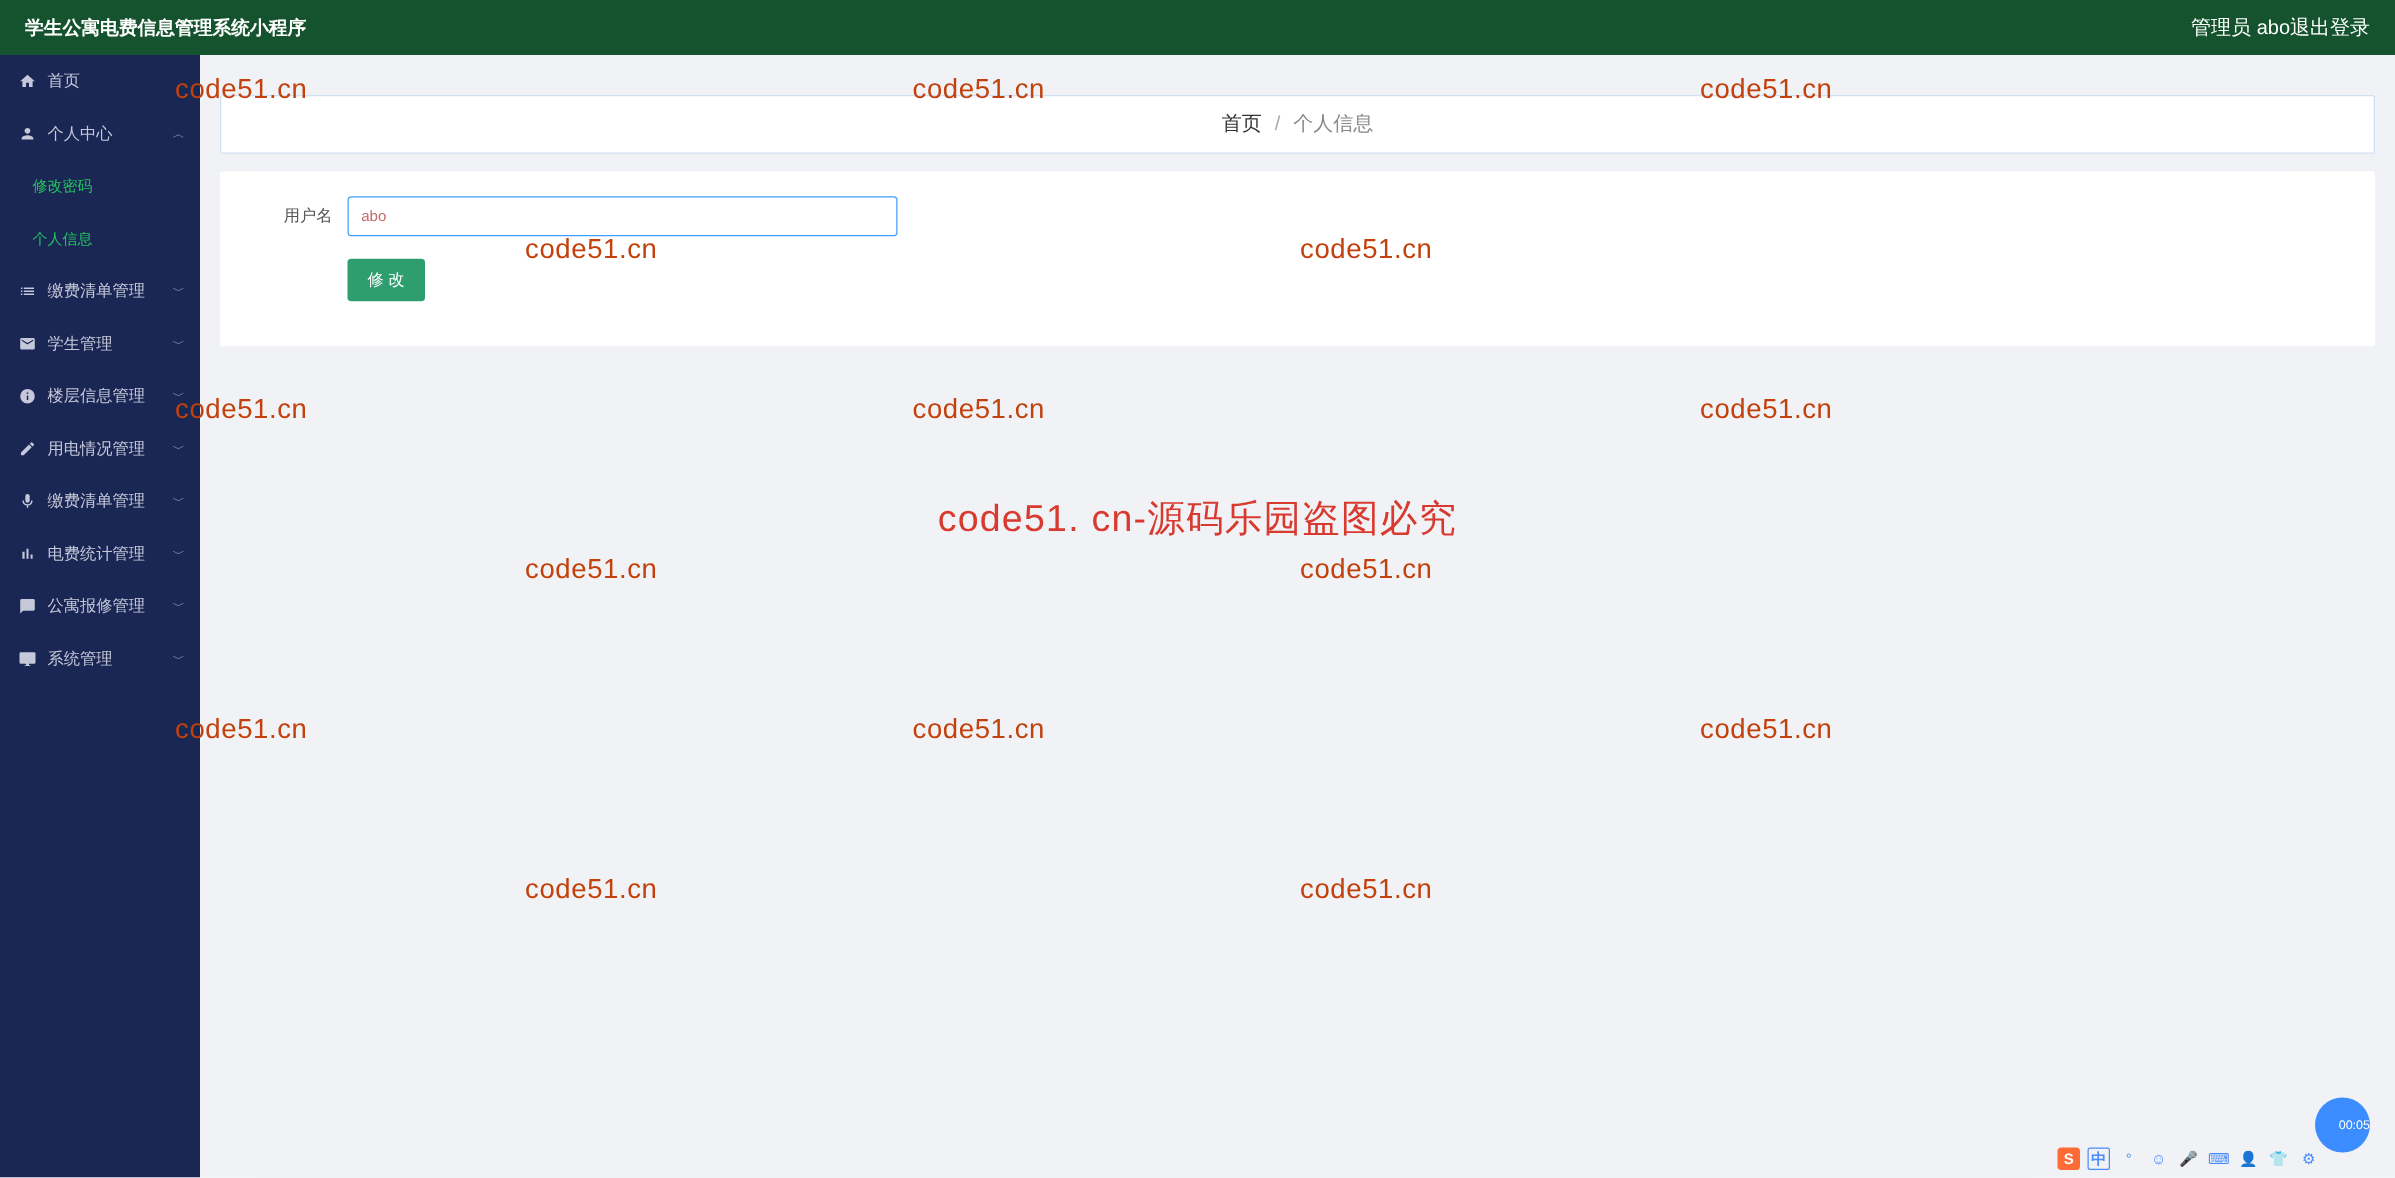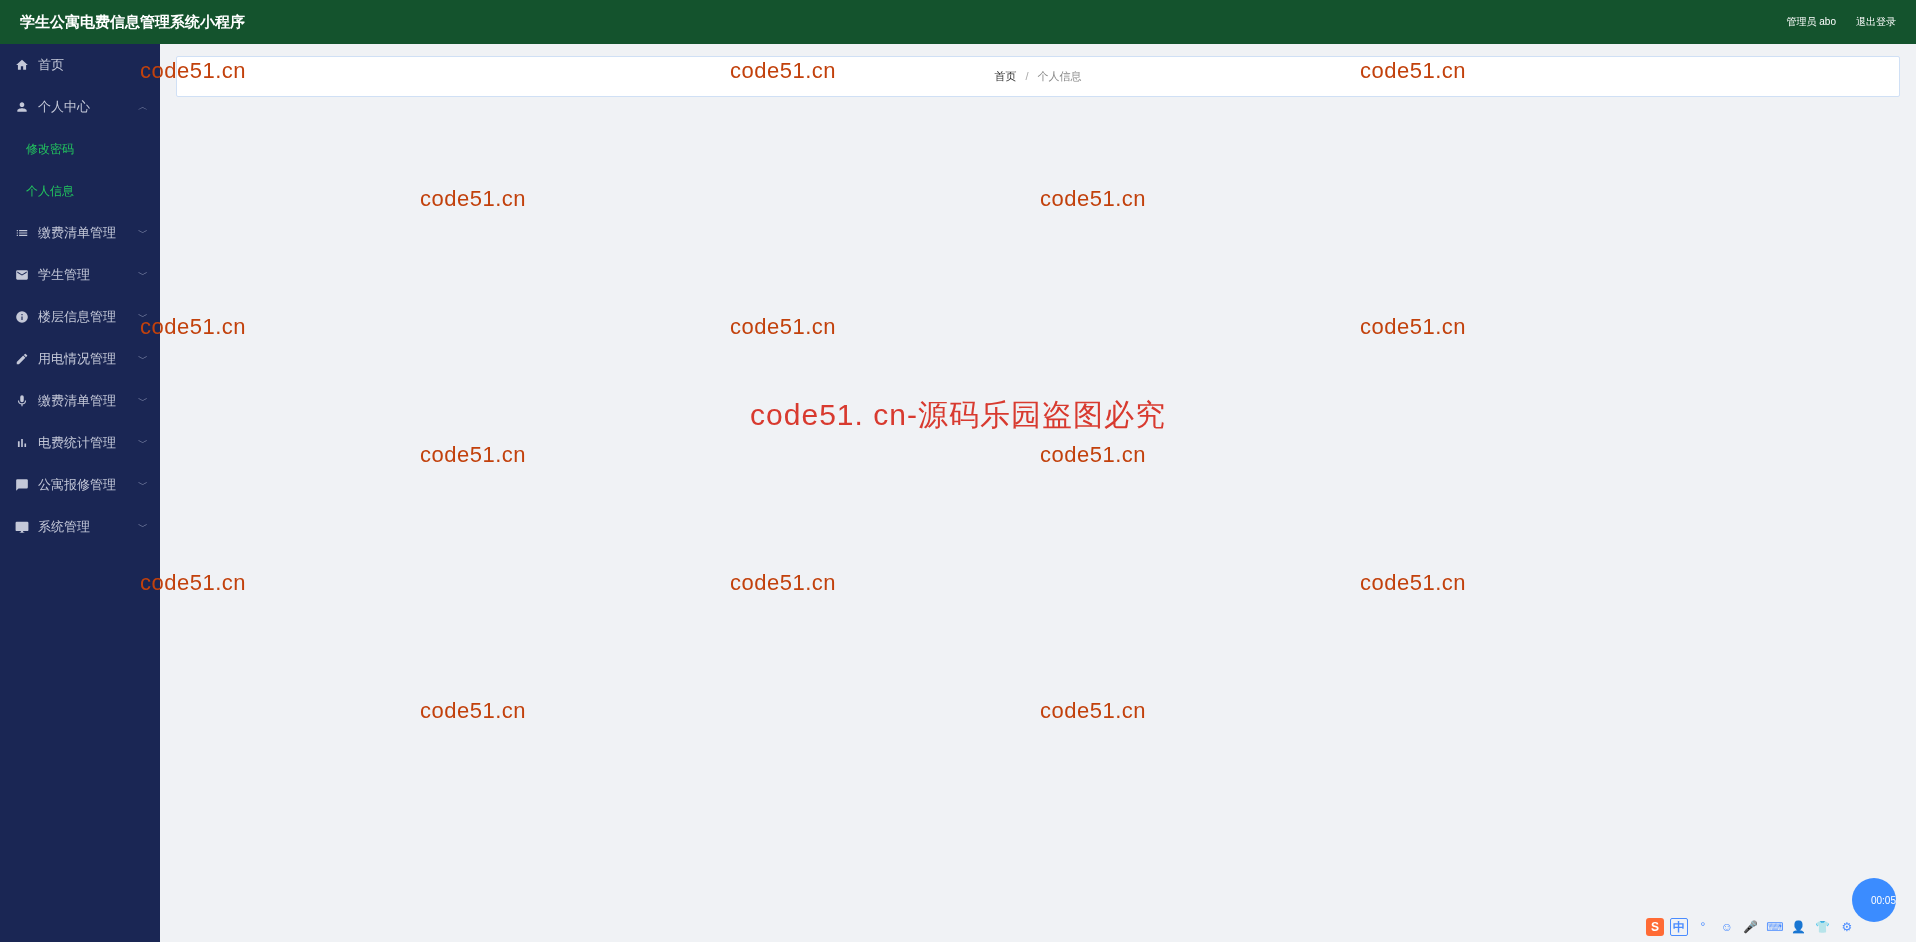--- a/index.html
+++ b/index.html
@@ -1,33 +1,33 @@
 <!DOCTYPE html>
 <html><head>
 <meta charset="utf-8">
 <style>
 * { margin: 0; padding: 0; box-sizing: border-box; }
 body { font-family: "Microsoft YaHei", Arial, sans-serif; font-size: 13px; background: #f5f5f5; width: 1916px; height: 942px; overflow: hidden; position: relative; }
 
 .header { height: 44px; background: #14532d; color: #fff; display: flex; align-items: center; justify-content: space-between; padding: 0 20px; }
 .header-title { font-size: 15px; font-weight: bold; }
-.header-right { display: flex; gap: 20px; font-size: 10px; margin-left: 16px; }
+.header-right { display: flex; font-size: 16px; margin-left: 16px; }
 .header-right span { cursor: pointer; }
 
 .container { display: flex; height: calc(100% - 44px); }
 
 .sidebar { width: 160px; background: #1a2654; color: #c4c8d8; height: 100%; overflow-y: auto; }
 .menu-item { height: 42px; display: flex; align-items: center; padding: 0 14px; cursor: pointer; position: relative; font-size: 13px; }
 .menu-item.sub { padding-left: 26px; font-size: 12px; color: #22c55e; }
 .menu-icon { width: 16px; height: 16px; margin-right: 8px; display: inline-flex; align-items: center; justify-content: center; }
 .menu-icon svg { width: 14px; height: 14px; fill: currentColor; }
 .menu-chevron { position: absolute; right: 12px; font-size: 10px; color: #8890b0; }
 
 .main { flex: 1; background: #f0f2f5; padding: 12px 16px; position: relative; }
-.breadcrumb-card { background: #fff; border: 1px solid #d0e0f5; border-radius: 2px; padding: 12px 16px; text-align: center; font-size: 11px; margin-bottom: 14px; }
+.breadcrumb-card { background: #fff; border: 1px solid #d0e0f5; border-radius: 2px; padding: 12px 16px; text-align: center; font-size: 16px; margin-bottom: 14px; margin-top: 20px; }
 .breadcrumb-card .bc-home { color: #333; font-weight: 500; }
 .breadcrumb-card .bc-sep { color: #aaa; margin: 0 6px; }
 .breadcrumb-card .bc-cur { color: #888; }
 
 .form-card { background: #fff; padding: 20px 30px 30px; border-radius: 2px; min-height: 140px; }
 .form-row { display: flex; align-items: center; margin-bottom: 18px; }
 .form-label { width: 60px; text-align: right; margin-right: 12px; color: #555; font-size: 13px; }
 .form-input { width: 440px; height: 32px; border: 1px solid #409eff; border-radius: 3px; padding: 0 10px; font-size: 12px; color: #c76868; outline: none; }
 .btn-row { padding-left: 72px; }
 .btn-submit { background: #2e9e6f; color: #fff; border: none; padding: 8px 16px; border-radius: 3px; font-size: 13px; cursor: pointer; }
@@ -153,20 +153,29 @@
     </div>
   </div>
 
   <div class="main">
     <div class="breadcrumb-card">
       <span class="bc-home">首页</span>
       <span class="bc-sep">/</span>
       <span class="bc-cur">个人信息</span>
     </div>
 
+    <div class="form-card">
+      <div class="form-row">
+        <label class="form-label">用户名</label>
+        <input class="form-input" type="text" value="abo" style="">
+      </div>
+      <div class="btn-row">
+        <button class="btn-submit">修 改</button>
+      </div>
+    </div>
   </div>
 </div>
 
 <div class="watermark" style="left:140px; top:58px;">code51.cn</div>
 <div class="watermark" style="left:730px; top:58px;">code51.cn</div>
 <div class="watermark" style="left:1360px; top:58px;">code51.cn</div>
 <div class="watermark" style="left:420px; top:186px;">code51.cn</div>
 <div class="watermark" style="left:1040px; top:186px;">code51.cn</div>
 <div class="watermark" style="left:140px; top:314px;">code51.cn</div>
 <div class="watermark" style="left:730px; top:314px;">code51.cn</div>

